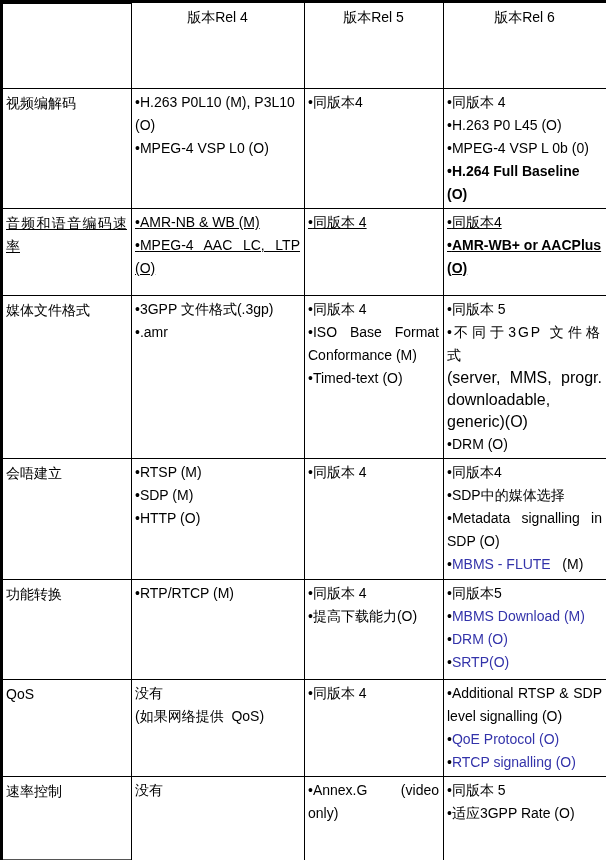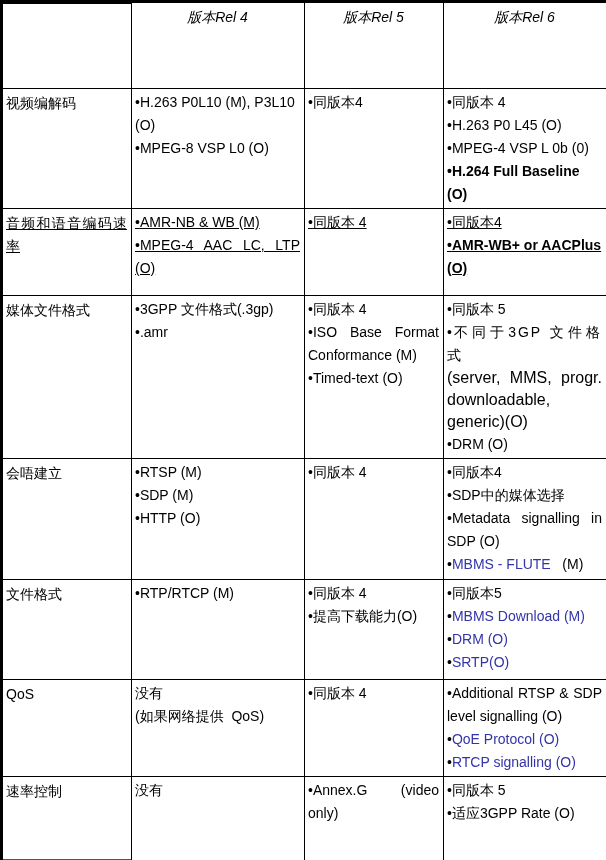--- a/index.html
+++ b/index.html
@@ -47,33 +47,33 @@
 <body>
 
 <table class="cmp">
   <colgroup>
     <col style="width: 130px;">
     <col style="width: 173px;">
     <col style="width: 139px;">
     <col style="width: 164px;">
   </colgroup>
   <thead>
-    <tr style="height: 87px; font-style: italic;">
+    <tr style="height: 87px;">
       <th class="colhead corner-t"></th>
       <th class="colhead">版本Rel 4</th>
       <th class="colhead">版本Rel 5</th>
       <th class="colhead">版本Rel 6</th>
     </tr>
   </thead>
   <tbody>
       <tr style="height: 96px; margin-top: 24px;">
         <td class="label-cell">视频编解码</td>
         <td>
           <div class="item"><span class="bullet">•</span><span>H.263 P0L10 (M), P3L10 (O)</span></div>
-          <div class="item"><span class="bullet">•</span><span>MPEG-8 VSP L0 (O)</span></div>
+          <div class="item"><span class="bullet">•</span><span>MPEG-4 VSP L0 (O)</span></div>
         </td>
         <td>
           <div class="item"><span class="bullet">•</span><span>同版本4</span></div>
         </td>
         <td>
           <div class="item"><span class="bullet">•</span><span>同版本 4</span></div>
           <div class="item"><span class="bullet">•</span><span>H.263 P0 L45 (O)</span></div>
           <div class="item"><span class="bullet">•</span><span>MPEG-4 VSP L 0b (0)</span></div>
           <div class="item bold"><span class="bullet">•</span><span>H.264 Full Baseline (O)</span></div>
         </td>
@@ -121,21 +121,21 @@
           <div class="item"><span class="bullet">•</span><span>同版本 4</span></div>
         </td>
         <td>
           <div class="item"><span class="bullet">•</span><span>同版本4</span></div>
           <div class="item"><span class="bullet">•</span><span>SDP中的媒体选择</span></div>
           <div class="item justify"><span class="bullet">•</span><span>Metadata signalling in SDP (O)</span></div>
           <div class="item"><span class="bullet">•</span><span class="link">MBMS - FLUTE</span><span>&nbsp;&nbsp;&nbsp;(M)</span></div>
         </td>
       </tr>
       <tr style="height: 100px;">
-        <td class="label-cell">文件格式</td>
+        <td class="label-cell">功能转换</td>
         <td>
           <div class="item"><span class="bullet">•</span><span>RTP/RTCP (M)</span></div>
         </td>
         <td>
           <div class="item"><span class="bullet">•</span><span>同版本 4</span></div>
           <div class="item"><span class="bullet">•</span><span>提高下载能力(O)</span></div>
         </td>
         <td>
           <div class="item"><span class="bullet">•</span><span>同版本5</span></div>
           <div class="item"><span class="bullet">•</span><span class="link">MBMS Download (M)</span></div>

